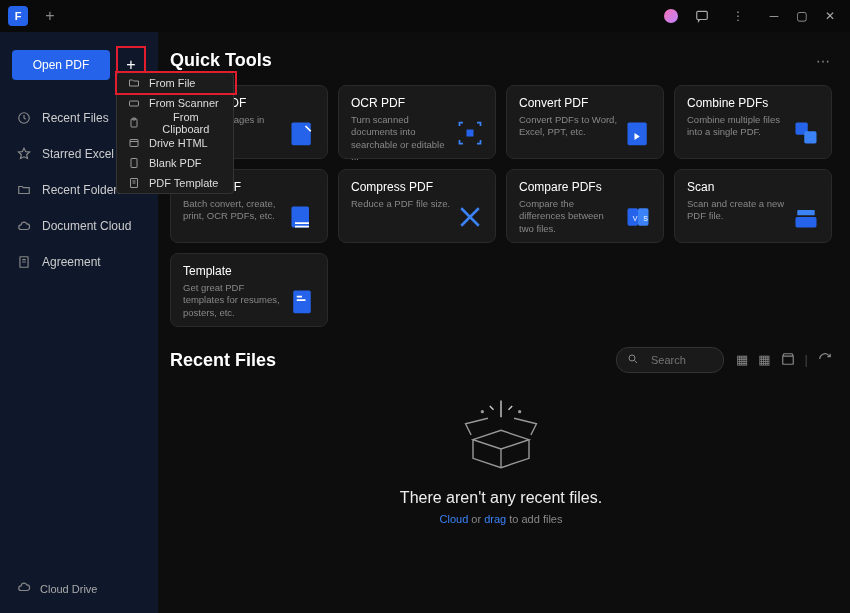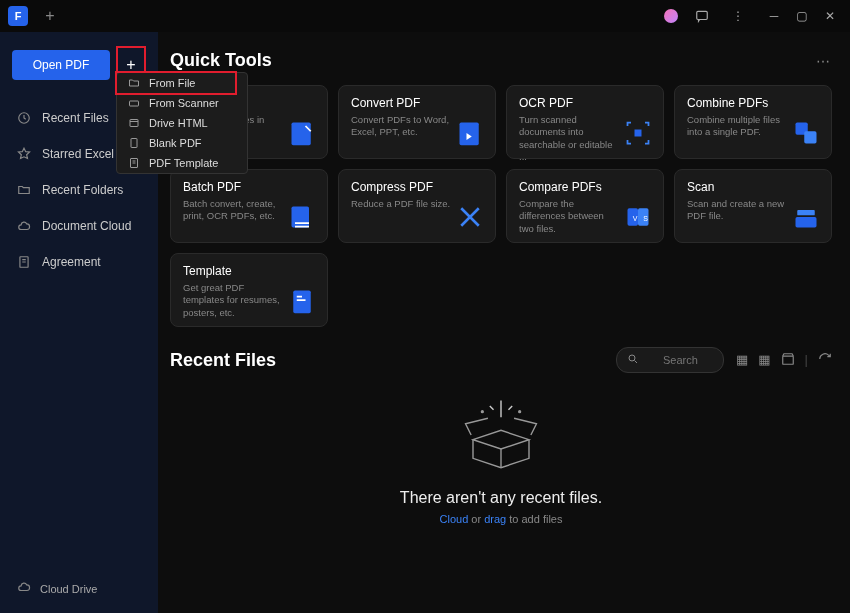--- a/index.html
+++ b/index.html
@@ -42,33 +42,33 @@
 .card-icon { position: absolute; right: 10px; bottom: 10px; width: 30px; height: 30px; display: flex; align-items: center; justify-content: center; }
 
 .template-card { margin-top: 10px; width: calc(25% - 7.5px); }
 
 
 .ic-create svg, .ic-convert svg, .ic-ocr svg, .ic-combine svg, .ic-batch svg, .ic-compress svg, .ic-compare svg, .ic-scan svg, .ic-template svg { width: 28px; height: 28px; }
 
 
 .recent-header { display: flex; justify-content: space-between; align-items: center; margin-top: 20px; margin-bottom: 10px; }
 .recent-right { display: flex; align-items: center; gap: 12px; }
-.search-box { background: #1a1a1a; border: 1px solid #333; border-radius: 12px; padding: 3px 10px; display: flex; align-items: center; gap: 24px; width: 108px; }
+.search-box { background: #1a1a1a; border: 1px solid #333; border-radius: 12px; padding: 3px 10px; display: flex; align-items: center; gap: 12px; width: 108px; }
 .search-box input { background: transparent; border: none; outline: none; color: #fff; font-size: 11px; width: 70px; }
 .view-controls { display: flex; gap: 10px; color: #888; }
 .view-btn { cursor: pointer; font-size: 13px; }
 
 .empty-state { display: flex; flex-direction: column; align-items: center; margin-top: 20px; }
 .empty-box svg { width: 94px; height: 84px; }
 .empty-text { color: #eee; font-size: 16px; margin-top: 8px; }
 .empty-hint { color: #888; font-size: 11px; margin-top: 6px; }
 .empty-hint .link { color: #3b82f6; cursor: pointer; }
 
 
-.dropdown { position: absolute; left: 116px; top: 72px; width: 132px; background: #1c1c1c; border: 1px solid #333; border-radius: 4px; z-index: 20; text-align: center; }
+.dropdown { position: absolute; left: 116px; top: 72px; width: 118px; background: #1c1c1c; border: 1px solid #333; border-radius: 4px; z-index: 20; text-align: center; }
 .dropdown-highlight { position: absolute; border: 2px solid #e11d2e; left: -2px; top: -2px; width: 122px; height: 24px; pointer-events: none; z-index: 21; }
 .dropdown-item { display: flex; align-items: center; gap: 8px; padding: 4px 10px; font-size: 11px; color: #ddd; cursor: pointer; height: 20px; }
 .dropdown-item:first-child { background: #2a2a2a; }
 .dd-icon { width: 14px; height: 14px; display: flex; align-items: center; justify-content: center; color: #999; }
 </style>
 </head>
 <body>
 
 <div class="titlebar">
   <div class="titlebar-left">
@@ -167,36 +167,36 @@
         <div class="card-title">Create PDF</div>
         <div class="card-desc">Combine images in PDF.</div>
         <div class="card-icon ic-create">
             <svg viewBox="0 0 32 32">
               <rect x="4" y="4" width="22" height="26" rx="2" fill="#2563eb"></rect>
               <path d="M20 8l6 6" stroke="#fff" stroke-width="2"></path>
             </svg>
           </div>
       </div>
       <div class="card">
+        <div class="card-title">OCR PDF</div>
+        <div class="card-desc">Turn scanned documents into searchable or editable ...</div>
+        <div class="card-icon ic-ocr">
+            <svg viewBox="0 0 32 32">
+              <path d="M4 8V4h4M28 8V4h-4M4 24v4h4M28 24v4h-4" stroke="#3b82f6" stroke-width="2" fill="none"></path>
+              <rect x="12" y="12" width="8" height="8" fill="#2563eb"></rect>
+            </svg>
+          </div>
+      </div>
+      <div class="card">
         <div class="card-title">Convert PDF</div>
         <div class="card-desc">Convert PDFs to Word, Excel, PPT, etc.</div>
         <div class="card-icon ic-convert">
             <svg viewBox="0 0 32 32">
               <rect x="4" y="4" width="22" height="26" rx="2" fill="#2563eb"></rect>
               <path d="M12 24l6-4-6-4" fill="#fff"></path>
-            </svg>
-          </div>
-      </div>
-      <div class="card">
-        <div class="card-title">OCR PDF</div>
-        <div class="card-desc">Turn scanned documents into searchable or editable ...</div>
-        <div class="card-icon ic-ocr">
-            <svg viewBox="0 0 32 32">
-              <path d="M4 8V4h4M28 8V4h-4M4 24v4h4M28 24v4h-4" stroke="#3b82f6" stroke-width="2" fill="none"></path>
-              <rect x="12" y="12" width="8" height="8" fill="#2563eb"></rect>
             </svg>
           </div>
       </div>
       <div class="card">
         <div class="card-title">Combine PDFs</div>
         <div class="card-desc">Combine multiple files into a single PDF.</div>
         <div class="card-icon ic-combine">
             <svg viewBox="0 0 32 32">
               <rect x="4" y="4" width="14" height="14" rx="2" fill="#2563eb"></rect>
               <rect x="14" y="14" width="14" height="14" rx="2" fill="#3b82f6"></rect>
@@ -317,20 +317,29 @@
     <span class="dd-icon">
         <svg width="12" height="12" viewBox="0 0 24 24" fill="none" stroke="currentColor" stroke-width="2">
           <rect x="3" y="8" width="18" height="10" rx="1"></rect>
         </svg>
       </span>
     <span>From Scanner</span>
   </div>
   <div class="dropdown-item">
     <span class="dd-icon">
         <svg width="12" height="12" viewBox="0 0 24 24" fill="none" stroke="currentColor" stroke-width="2">
+          <rect x="6" y="4" width="12" height="16" rx="1"></rect>
+          <rect x="9" y="2" width="6" height="4" rx="1"></rect>
+        </svg>
+      </span>
+    <span>From Clipboard</span>
+  </div>
+  <div class="dropdown-item">
+    <span class="dd-icon">
+        <svg width="12" height="12" viewBox="0 0 24 24" fill="none" stroke="currentColor" stroke-width="2">
           <rect x="4" y="5" width="16" height="14" rx="1"></rect>
           <path d="M4 9h16"></path>
         </svg>
       </span>
     <span>Drive HTML</span>
   </div>
   <div class="dropdown-item">
     <span class="dd-icon">
         <svg width="12" height="12" viewBox="0 0 24 24" fill="none" stroke="currentColor" stroke-width="2">
           <rect x="6" y="3" width="12" height="18" rx="1"></rect>

